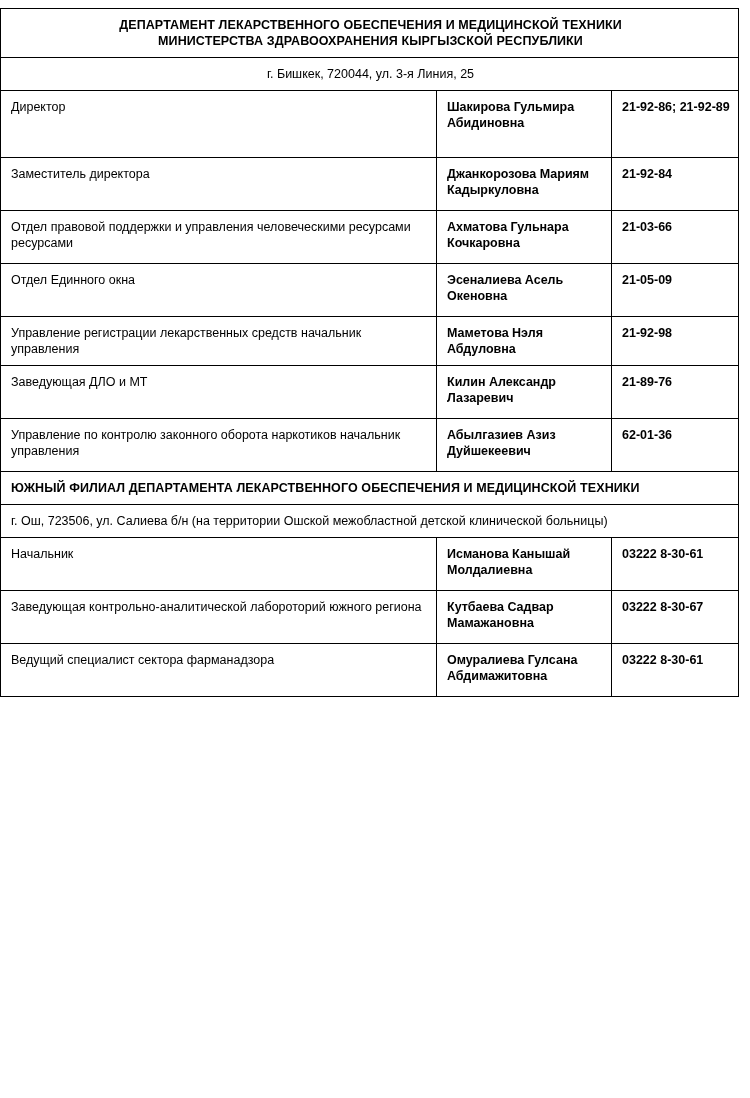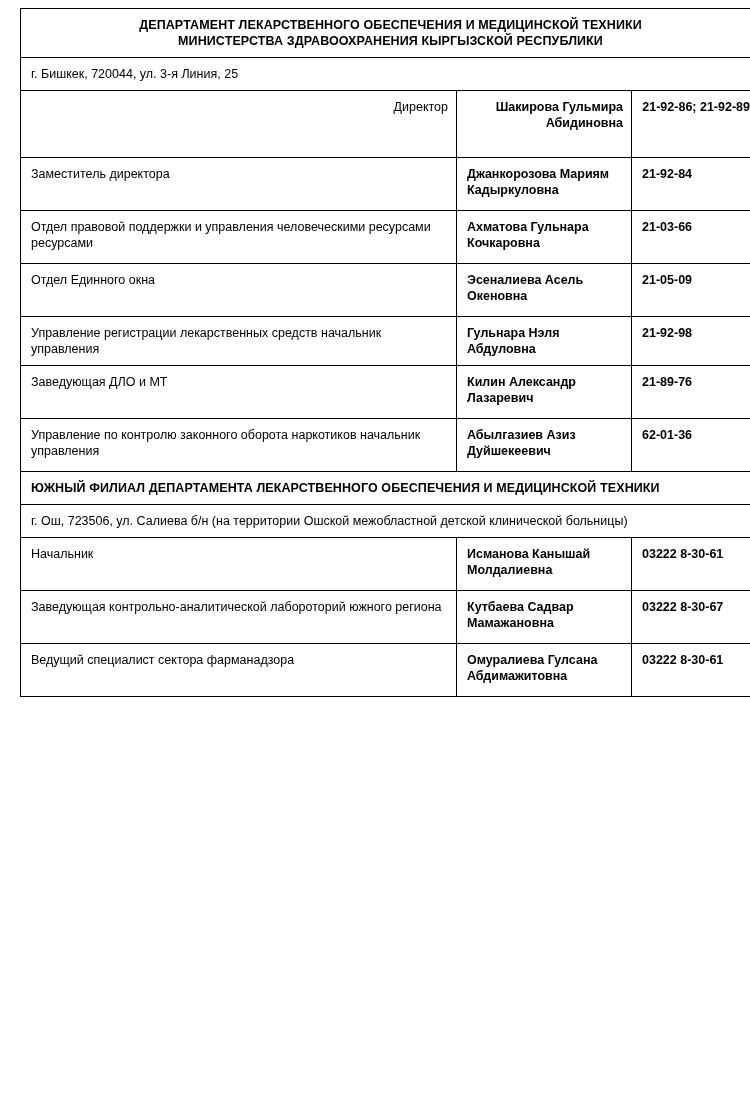--- a/index.html
+++ b/index.html
@@ -8,21 +8,21 @@
     background: #ffffff;
   }
   body {
     width: 750px;
     font-family: "Liberation Sans", sans-serif;
     color: #000000;
   }
   .page {
     width: 750px;
     box-sizing: border-box;
-    padding: 8px 6px 6px 20px;
+    padding: 8px 6px 6px 0;
   }
   table.contact-table {
     width: 738px;
     border-collapse: collapse;
     table-layout: fixed;
     border: 1px solid #000000;
   }
   table.contact-table td {
     border: 1px solid #000000;
     vertical-align: top;
@@ -36,20 +36,21 @@
 
   .header-cell {
     text-align: center;
     font-weight: bold;
     font-size: 12.8px;
     line-height: 1.3;
     padding: 10px 12px 10px 12px;
     letter-spacing: 0.1px;
   }
   .subheader-cell {
+    text-align: center;
     font-size: 13px;
     padding: 12px 10px 12px 10px;
   }
   .branch-title-cell {
     font-weight: bold;
     font-size: 12.8px;
     padding: 12px 10px 12px 14px;
     letter-spacing: 0.1px;
   }
   .branch-address-cell {
@@ -60,21 +61,21 @@
     font-size: 12.5px;
   }
   .person-cell {
     font-weight: bold;
     font-size: 12.5px;
   }
   .phone-cell {
     font-weight: bold;
     font-size: 12.5px;
   }
-  .row-tall td { height: 50px; text-align: right; }
+  .row-tall td { height: 50px; }
   .row-med td { height: 36px; margin-left: 16px; }
   .row-short td { height: 30px; }
   .line2 { display: block; }
 </style>
 </head>
 <body>
 
 <div class="page">
   <table class="contact-table">
     <colgroup>
@@ -126,21 +127,21 @@
         <td class="person-cell">
           <span class="line2">Эсеналиева Асель</span>
           <span class="line2">Океновна</span>
         </td>
         <td class="phone-cell">21-05-09</td>
       </tr>
 
       <tr class="row-short">
         <td class="role-cell">Управление регистрации лекарственных средств начальник управления</td>
         <td class="person-cell">
-          <span class="line2">Гульнара Нэля</span>
+          <span class="line2">Маметова Нэля</span>
           <span class="line2">Абдуловна</span>
         </td>
         <td class="phone-cell">21-92-98</td>
       </tr>
 
       <tr class="row-med">
         <td class="role-cell">Заведующая ДЛО и МТ</td>
         <td class="person-cell">
           <span class="line2">Килин Александр</span>
           <span class="line2">Лазаревич</span>

